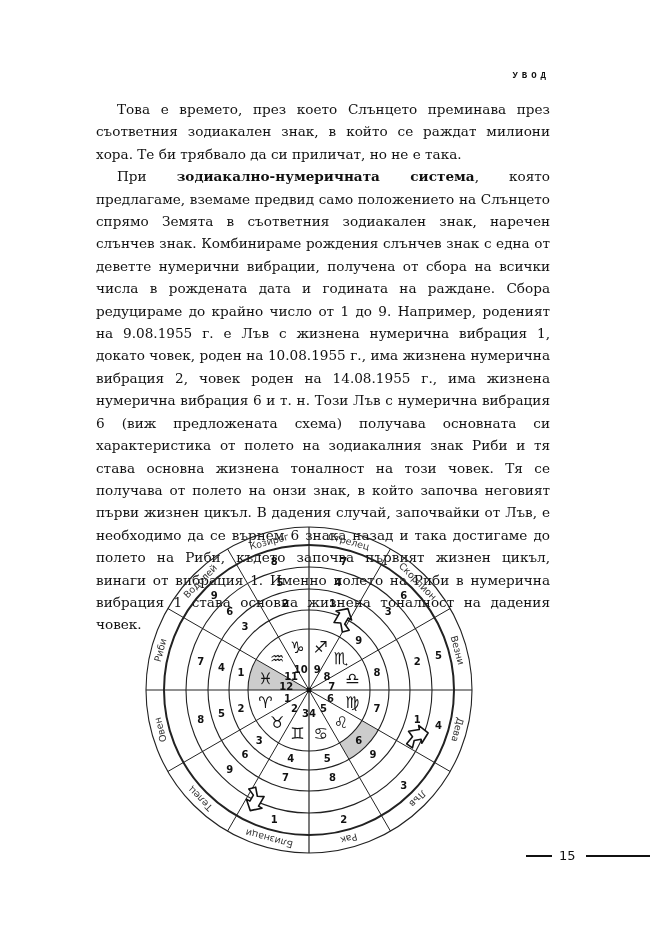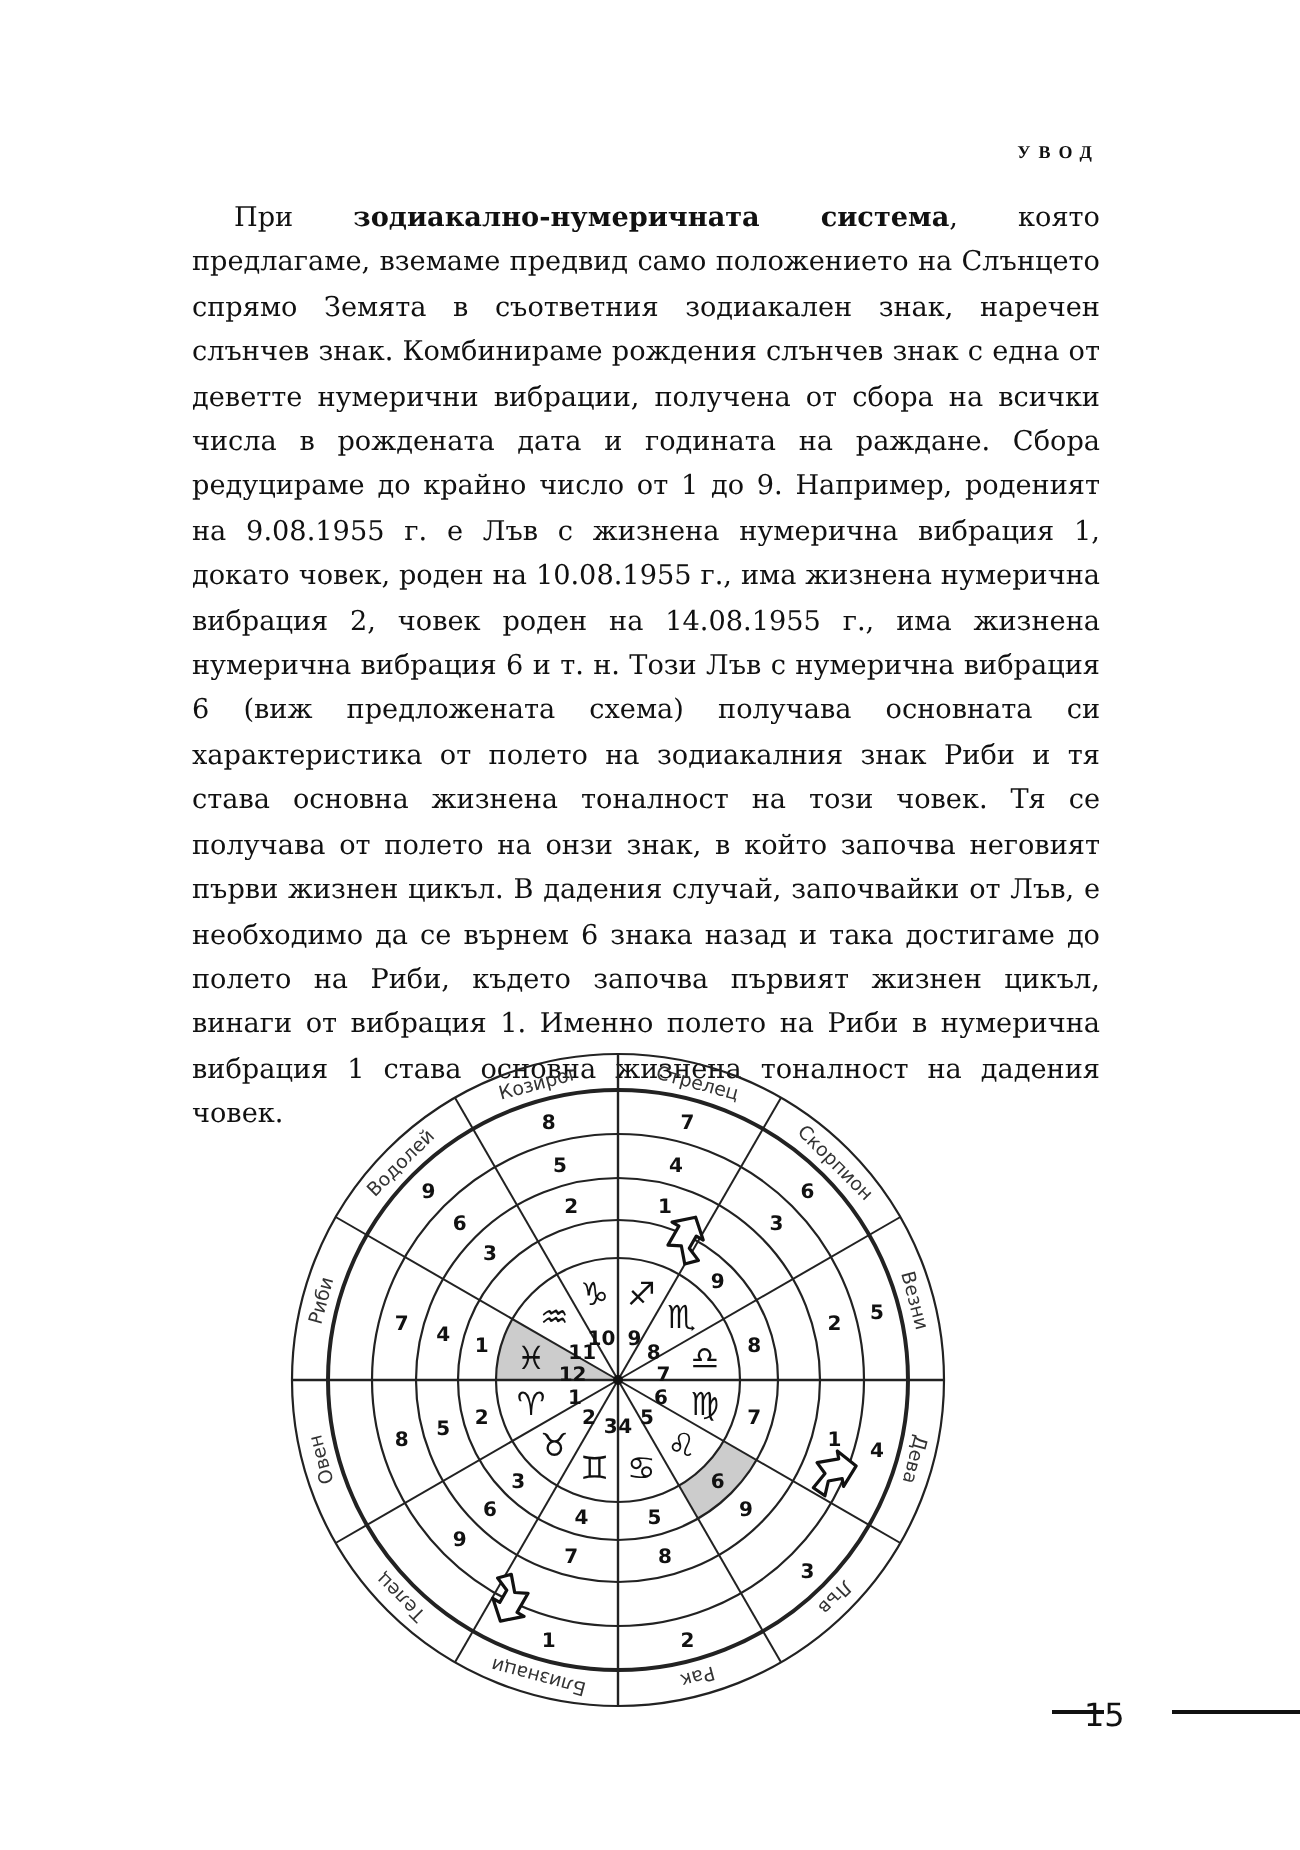--- a/index.html
+++ b/index.html
@@ -1,37 +1,38 @@
 <!DOCTYPE html>
 <html><head>
 <meta charset="utf-8">
 <style>
   html, body { margin: 0; padding: 0; background: #ffffff; }
   body { width: 650px; height: 925px; position: relative; overflow: hidden; font-family: "DejaVu Serif", "Liberation Serif", serif; color: #111; }
-  .running-head { position: absolute; top: 71px; right: 100px; font-family: Liberation Serif, serif; font-weight: bold; font-size: 9px; letter-spacing: 4px; }
+  .running-head { position: absolute; top: 71px; right: 100px; font-family: Liberation Mono, monospace; font-weight: bold; font-size: 9px; letter-spacing: 4px; }
   .body-text { position: absolute; left: 96px; top: 98px; width: 454px; font-size: 13.6px; line-height: 22.4px; text-align: justify; }
   .body-text p { margin: 0; text-indent: 21px; }
   .body-text b { font-weight: bold; margin-top: 38px; }
   .wheel { position: absolute; left: 0; top: 0; }
   .wheel text { font-family: "DejaVu Sans", sans-serif; }
   .num { font-weight: bold; font-size: 10px; fill: #111; }
   .inum { font-weight: bold; font-size: 10px; fill: #111; }
   .sign-label { font-size: 9.5px; fill: #333; }
   .glyph { font-size: 16px; font-weight: bold; fill: #111; }
   .folio { position: absolute; top: 848px; left: 526px; width: 124px; height: 16px; }
   .folio .rule-l { position: absolute; left: 0; top: 7px; width: 26px; height: 2px; background: #111; }
-  .folio .num-p { position: absolute; left: 16px; top: 0; font-family: "DejaVu Sans", sans-serif; font-size: 16px; }
+  .folio .num-p { position: absolute; left: 33px; top: 0; font-family: "DejaVu Sans", sans-serif; font-size: 13px; }
   .folio .rule-r { position: absolute; left: 60px; top: 7px; width: 64px; height: 2px; background: #111; }
 </style>
 </head>
 <body>
 
 <div class="running-head">УВОД</div>
 
 <div class="body-text">
+  <p id="p0"><span>Това е времето, през което Слънцето преминава през съответния зодиакален знак, в който се раждат милиони хора. Те би трябвало да си приличат, но не е така.</span></p>
   <p id="p1"><span>При </span><b>зодиакално-нумеричната система</b><span>, която предлагаме, вземаме предвид само положението на Слънцето спрямо Земята в съответния зодиакален знак, наречен слънчев знак. Комбинираме рождения слънчев знак с една от деветте нумерични вибрации, получена от сбора на всички числа в рождената дата и годината на раждане. Сбора редуцираме до крайно число от 1 до 9. Например, роденият на 9.08.1955 г. е Лъв с жизнена нумерична вибрация 1, докато човек, роден на 10.08.1955 г., има жизнена нумерична вибрация 2, човек роден на 14.08.1955 г., има жизнена нумерична вибрация 6 и т. н. Този Лъв с нумерична вибрация 6 (виж предложената схема) получава основната си характеристика от полето на зодиакалния знак Риби и тя става основна жизнена тоналност на този човек. Тя се получава от полето на онзи знак, в който започва неговият първи жизнен цикъл. В дадения случай, започвайки от Лъв, е необходимо да се върнем 6 знака назад и така достигаме до полето на Риби, където започва първият жизнен цикъл, винаги от вибрация 1. Именно полето на Риби в нумерична вибрация 1 става  основна жизнена тоналност на дадения човек.</span></p>
 </div>
 
 <svg class="wheel" width="650" height="925" viewBox="0 0 650 925" id="wheel">
     <path d="M256.17245036914926,659.5 A61,61 0 0 0 248,690 L309,690 Z" fill="#cccccc" stroke="none"></path>
     <path d="M349,759.282032302755 A80,80 0 0 0 378.2820323027551,730 L361.82754963085074,720.5 A61,61 0 0 1 339.5,742.8275496308507 Z" fill="#cccccc" stroke="none"></path>
     <circle cx="309" cy="690" r="61" fill="none" stroke="#222222" stroke-width="1.1"></circle>
     <circle cx="309" cy="690" r="80" fill="none" stroke="#222222" stroke-width="1.1"></circle>
     <circle cx="309" cy="690" r="101" fill="none" stroke="#222222" stroke-width="1.1"></circle>
     <circle cx="309" cy="690" r="123" fill="none" stroke="#222222" stroke-width="1.1"></circle>

